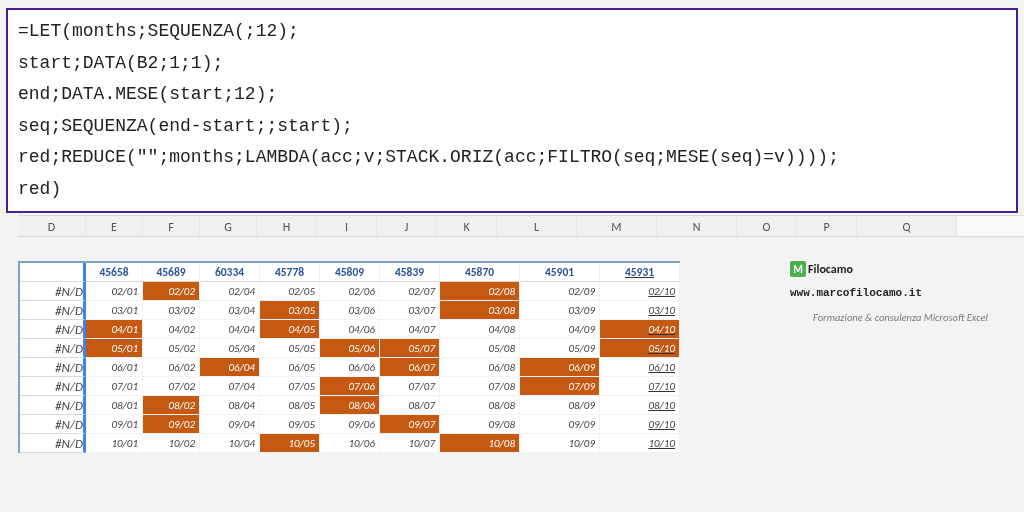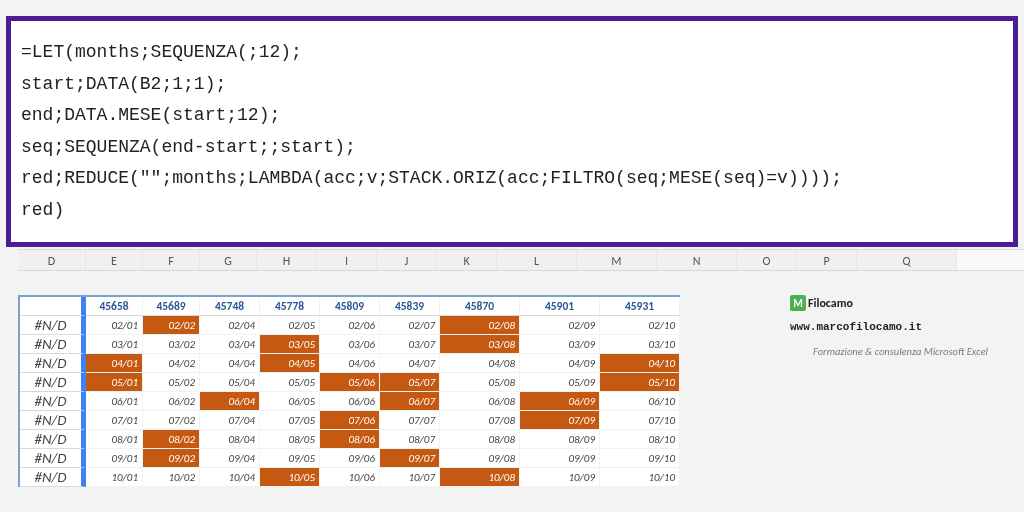--- a/index.html
+++ b/index.html
@@ -7,23 +7,23 @@
     font-family: Calibri, "Segoe UI", Arial, sans-serif;
     background: #f3f3f3;
     width: 1024px;
     height: 512px;
     overflow: hidden;
     font-size: 12px;
     color: #333;
   }
   .formula-bar {
     background: #ffffff;
-    border: 5px solid #4c1d95;
-    margin: 16px 6px 2px 6px;
-    padding: 16px 10px;
+    border: 2px solid #4c1d95;
+    margin: 8px 6px 2px 6px;
+    padding: 6px 10px;
     font-family: Consolas, "Courier New", monospace;
     font-size: 18px;
     line-height: 1.75;
     color: #222;
     white-space: pre;
   }
   .col-headers {
     display: flex;
     margin: 0 0 0 18px;
     border-top: 1px solid #d9d9d9;
@@ -51,26 +51,26 @@
   .row-labels {
     display: flex;
     flex-direction: column;
     width: 68px;
     border-left: 2px solid #7aa3c9;
     border-top: 2px solid #7aa3c9;
   }
   .row-labels .rl {
     height: 19px;
     line-height: 19px;
-    text-align: center;
-    font-size: 15px;
+    text-align: right;
+    font-size: 13px;
     color: #444;
     background: #fff;
     border-bottom: 1px solid #d9d9d9;
-    border-right: 5px solid #3b82f6;
+    border-right: 3px solid #3b82f6;
     font-style: italic;
   }
   .row-labels .rl.header-blank {
     font-style: normal;
     background: #fff;
   }
   .data-cols {
     display: flex;
     border-top: 2px solid #7aa3c9;
   }
@@ -208,21 +208,21 @@
           <div class="cell">03/02</div>
           <div class="cell">04/02</div>
           <div class="cell">05/02</div>
           <div class="cell">06/02</div>
           <div class="cell">07/02</div>
           <div class="cell hl">08/02</div>
           <div class="cell hl">09/02</div>
           <div class="cell">10/02</div>
         </div>
         <div class="col" style="width: 60px;">
-          <div class="hdr">45748</div>
+          <div class="hdr">60334</div>
           <div class="cell">02/04</div>
           <div class="cell">03/04</div>
           <div class="cell">04/04</div>
           <div class="cell">05/04</div>
           <div class="cell hl">06/04</div>
           <div class="cell">07/04</div>
           <div class="cell">08/04</div>
           <div class="cell">09/04</div>
           <div class="cell">10/04</div>
         </div>
@@ -279,21 +279,21 @@
           <div class="cell">02/09</div>
           <div class="cell">03/09</div>
           <div class="cell">04/09</div>
           <div class="cell">05/09</div>
           <div class="cell hl">06/09</div>
           <div class="cell hl">07/09</div>
           <div class="cell">08/09</div>
           <div class="cell">09/09</div>
           <div class="cell">10/09</div>
         </div>
-        <div class="col" style="width: 80px;">
+        <div class="col" style="width: 80px; text-decoration: underline;">
           <div class="hdr">45931</div>
           <div class="cell">02/10</div>
           <div class="cell">03/10</div>
           <div class="cell hl">04/10</div>
           <div class="cell hl">05/10</div>
           <div class="cell">06/10</div>
           <div class="cell">07/10</div>
           <div class="cell">08/10</div>
           <div class="cell">09/10</div>
           <div class="cell">10/10</div>

